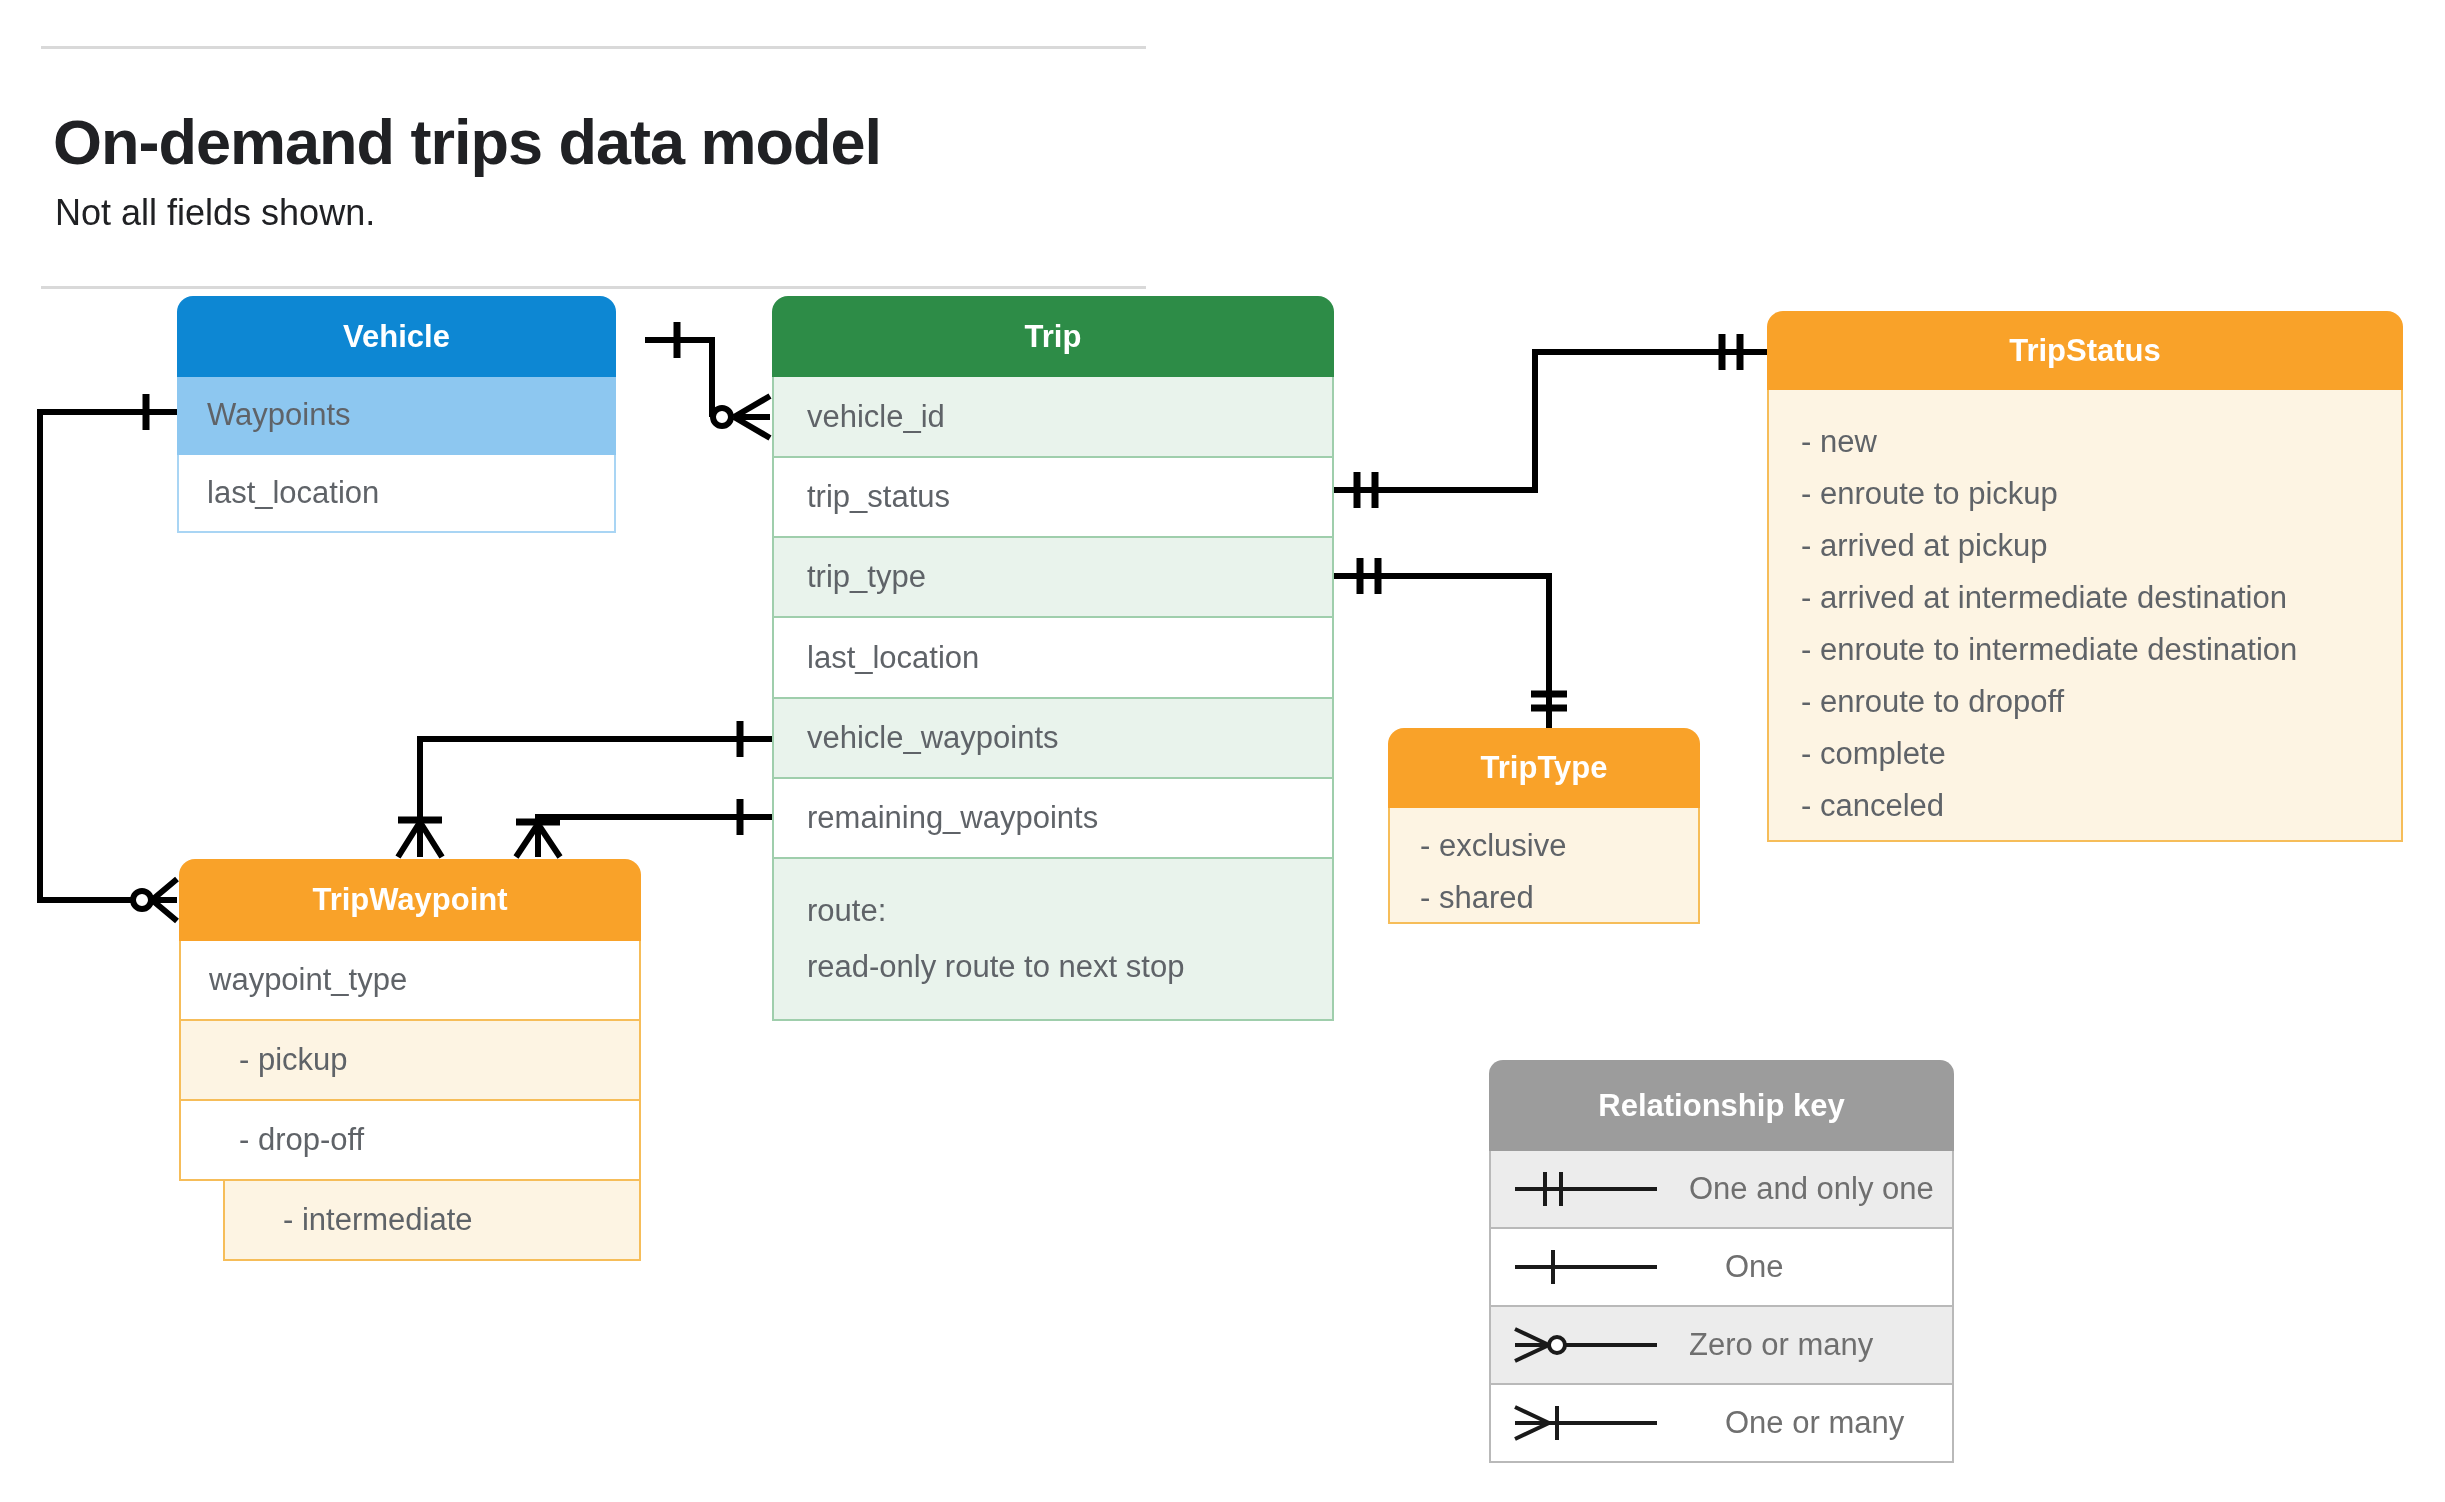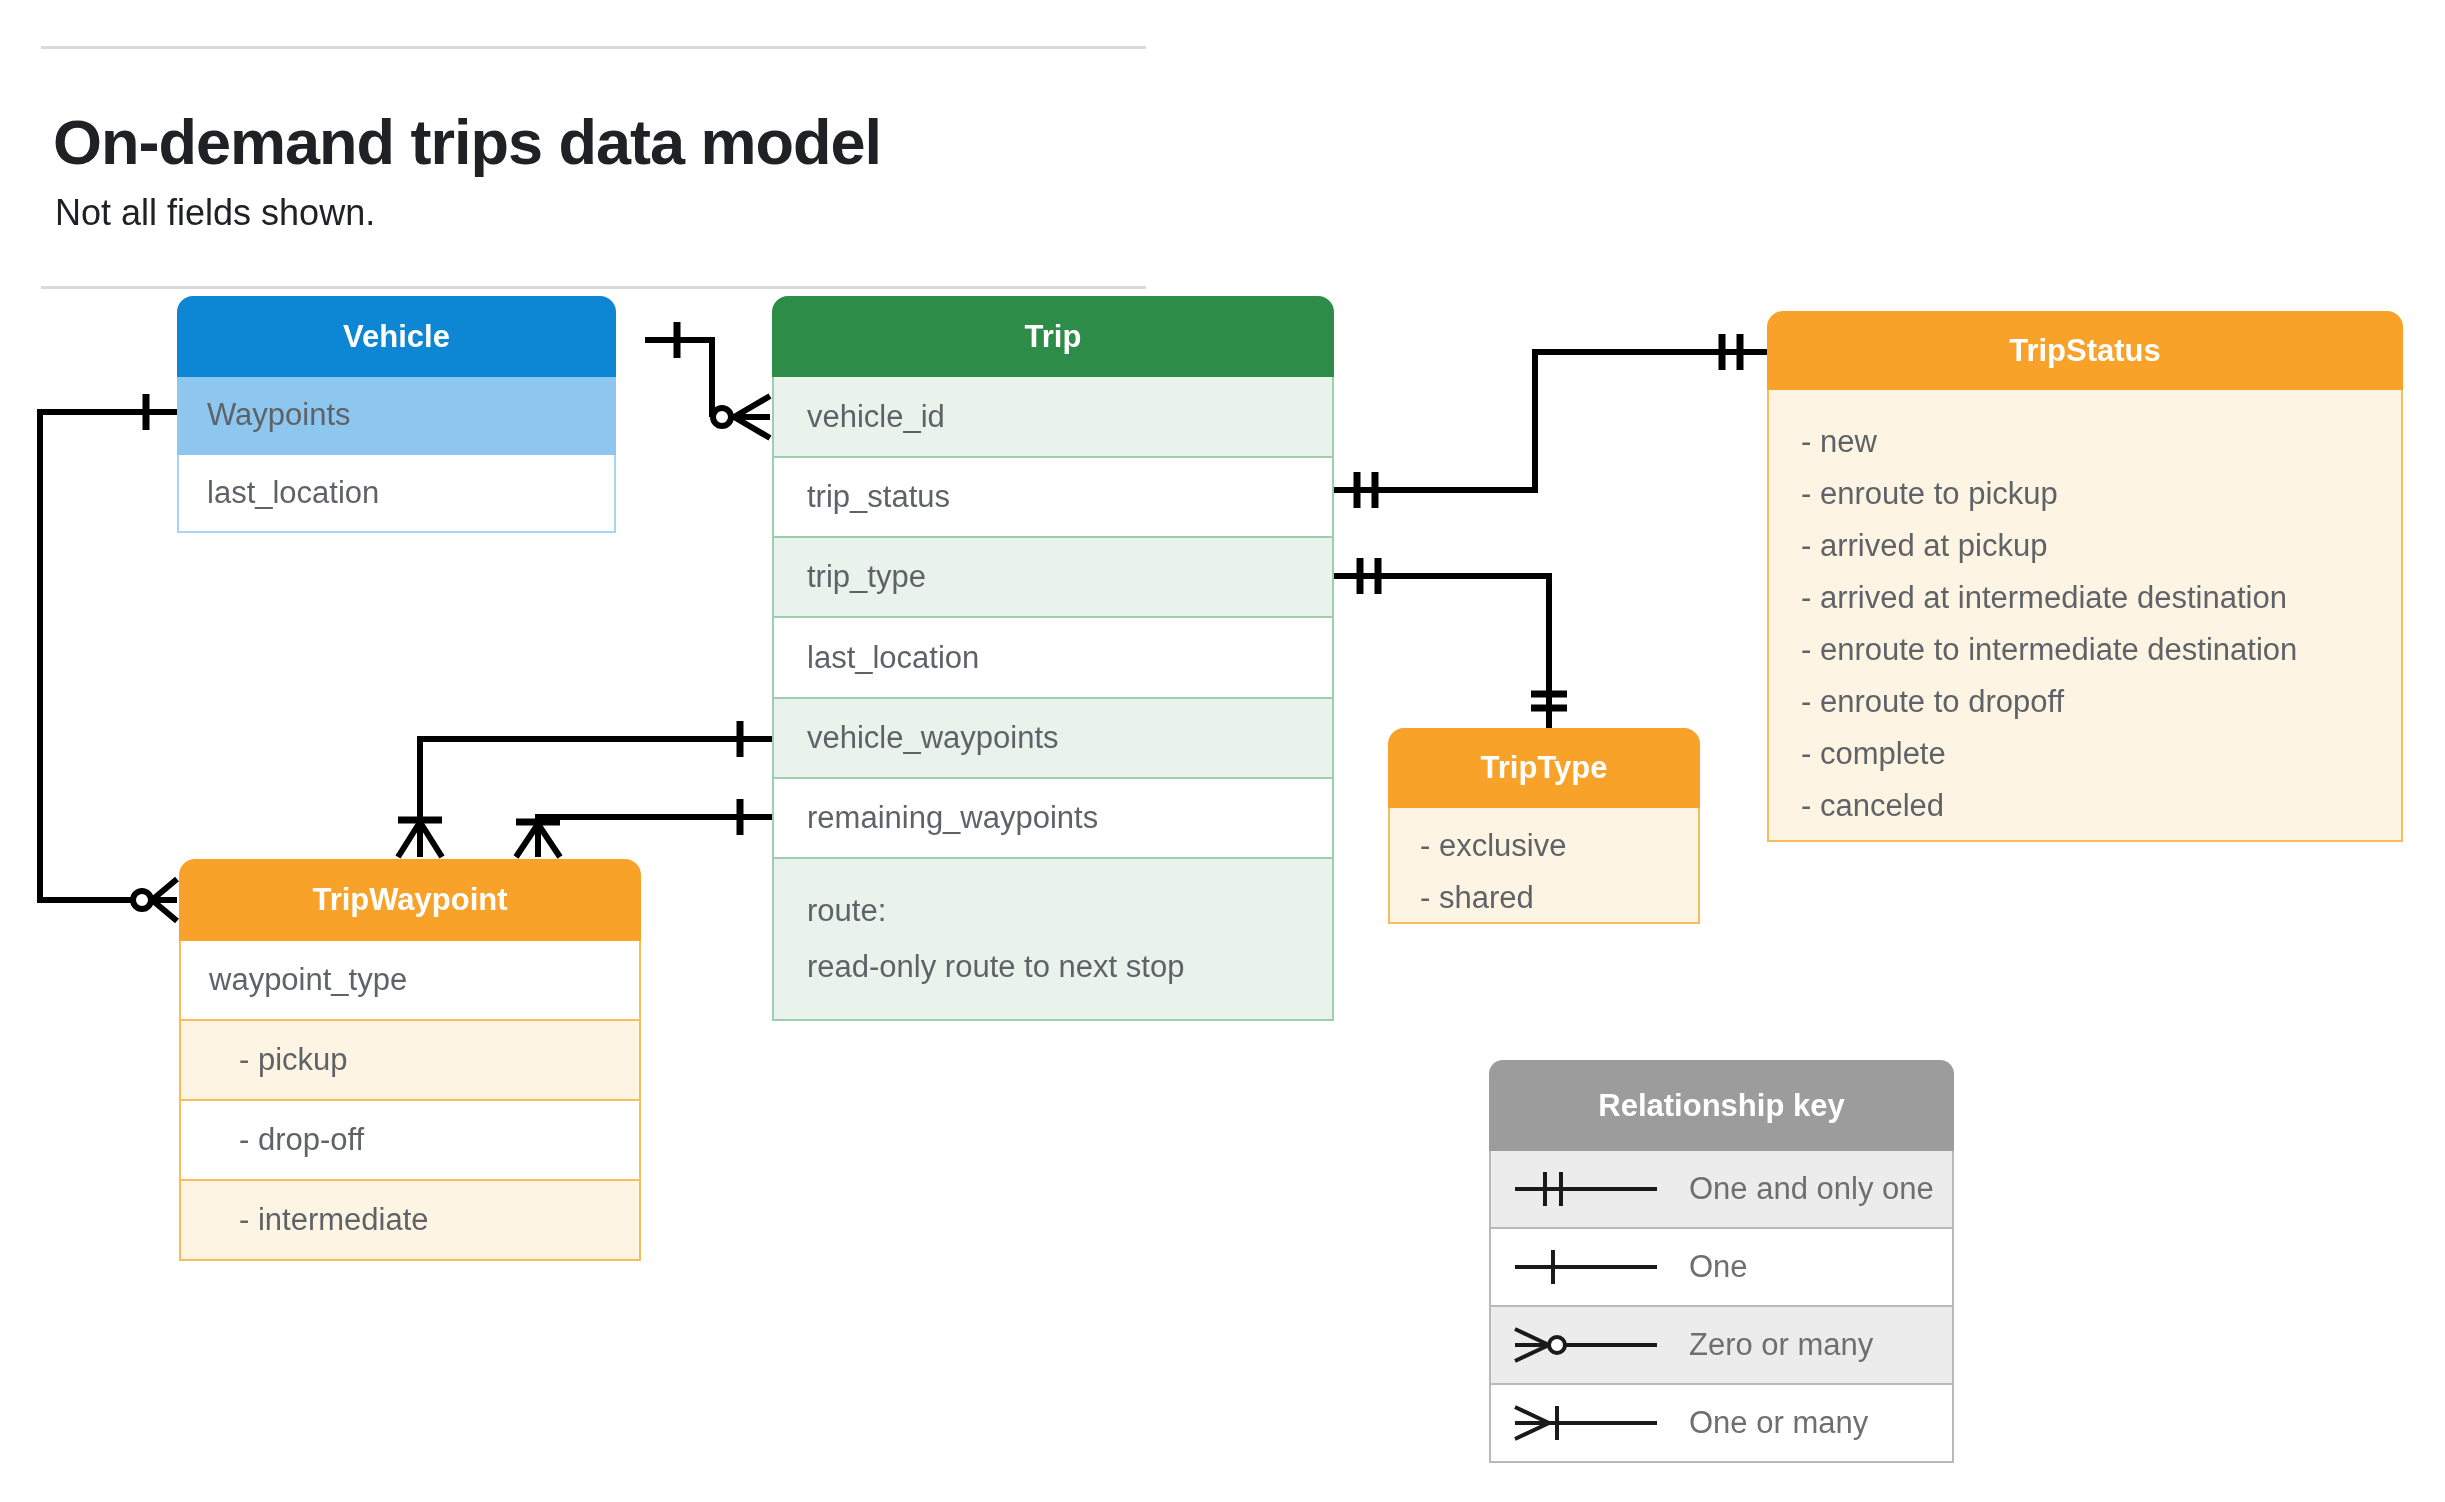--- a/index.html
+++ b/index.html
@@ -98,32 +98,32 @@
   }
 
   
   .tripwaypoint{left:179px;top:859px;width:462px;}
   .tripwaypoint .ehead{height:82px;background:var(--enum-header);}
   .tripwaypoint .erow{border-color:var(--enum-border);height:80px;}
   .tripwaypoint .row-0{background:var(--enum-row);}
   .tripwaypoint .row-1{background:#ffffff;}
   .tripwaypoint .row-2{background:var(--enum-row);}
   .tripwaypoint .row-3{background:#ffffff;}
-  .tripwaypoint .row-4{background:var(--enum-row);}
+  .tripwaypoint .row-4{background:var(--enum-row);margin-left:44px;}
 
   
   .key{left:1489px;top:1060px;width:465px;}
   .key .ehead{height:91px;background:var(--key-header);border-radius:14px 14px 0 0;}
   .key .krow{
     box-sizing:border-box;height:78px;display:flex;align-items:center;
     border-left:2px solid var(--key-border);border-right:2px solid var(--key-border);
     border-bottom:2px solid var(--key-border);
   }
   .key .krow.odd{background:var(--key-row);}
-  .key .krow.even{background:#ffffff;}
+  .key .krow.even{background:#ffffff;gap:36px;}
   .key .ksym{margin-left:20px;flex:0 0 150px;}
   .key .klabel{margin-left:28px;font-size:31px;color:#6f6f6f;}
   .ksvg{display:block;}
   .ksvg .kline{fill:none;stroke:#1a1a1a;stroke-width:4;}
 </style>
 </head>
 <body>
 
 <div class="canvas">
 

